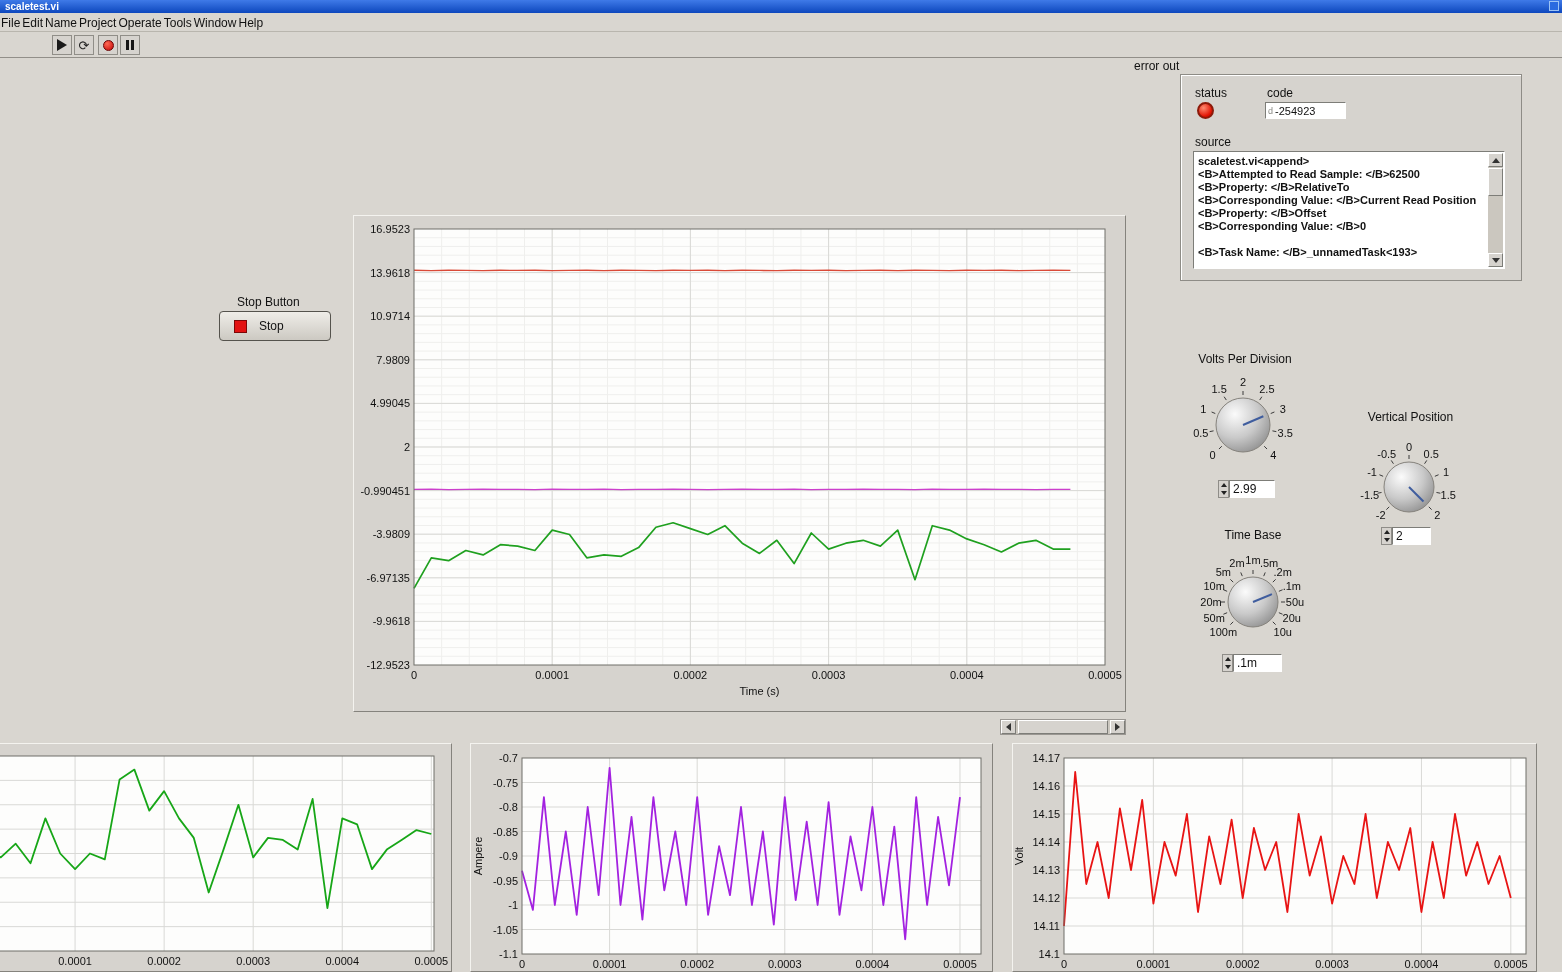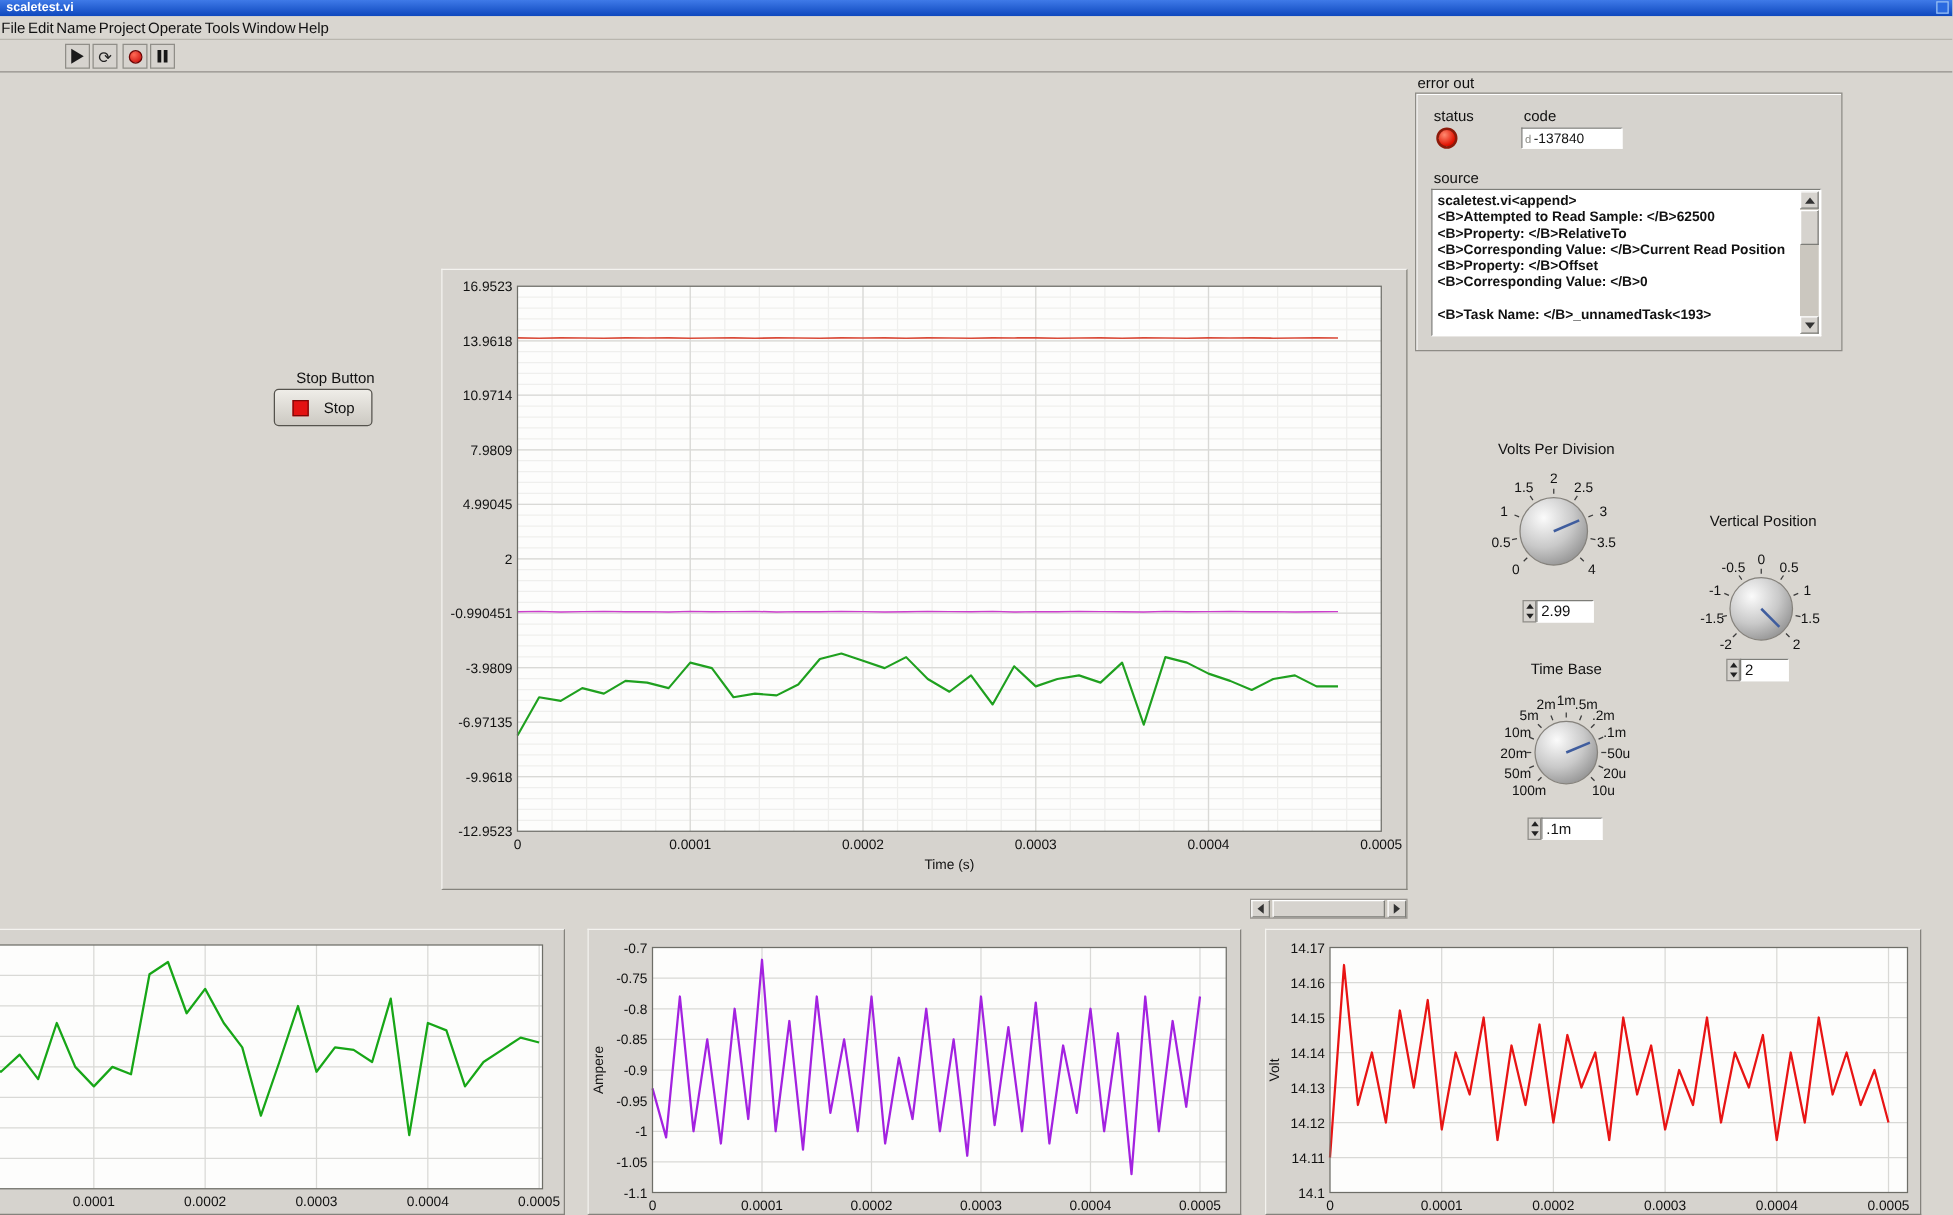--- a/index.html
+++ b/index.html
@@ -26,27 +26,27 @@
   .pause-bars{display:flex;gap:2px;}
   .pause-bars i{display:block;width:3px;height:10px;background:#161616;}
 
   
   .chart-panel{position:absolute;background:#d6d3ce;border:1px solid;border-color:#f4f3ef #85837d #85837d #f4f3ef;}
   .chart-svg{position:absolute;left:0;top:0;overflow:visible;}
   .tick{font:11px "Liberation Sans",sans-serif;fill:#111;}
 
   
   .panel-label{position:absolute;font-size:12px;}
-  .stop-btn{position:absolute;left:219px;top:311px;width:79px;height:30px;border:1px solid #55534d;border-radius:4px;
+  .stop-btn{position:absolute;left:219px;top:311px;width:112px;height:30px;border:1px solid #55534d;border-radius:4px;
     background:linear-gradient(#efede8,#ccc9c2);display:flex;align-items:center;cursor:pointer;}
   .stop-square{width:13px;height:13px;margin-left:14px;background:#e31212;border:1px solid #7c0707;}
   .stop-text{font-size:12px;margin-left:12px;}
 
   
-  .error-cluster{position:absolute;left:1132px;top:74px;width:342px;height:207px;border:1px solid #8e8c86;
+  .error-cluster{position:absolute;left:1180px;top:74px;width:342px;height:207px;border:1px solid #8e8c86;
     box-shadow:inset 1px 1px 0 #ffffff;background:#d6d3ce;}
   .ec-label{position:absolute;left:1134px;top:59px;font-size:12px;}
   .ec-inner-label{position:absolute;font-size:12px;}
   .led{position:absolute;left:16px;top:27px;width:17px;height:17px;border-radius:50%;
     background:radial-gradient(circle at 35% 30%,#ff8a70,#e01000 70%);border:2px solid #8c1a0a;}
   .code-box{position:absolute;left:84px;top:27px;width:81px;height:17px;background:#fff;
     border:1px solid;border-color:#7d7d78 #fff #fff #7d7d78;font-size:11px;display:flex;align-items:center;}
   .radix{color:#8a8a84;font-size:9px;padding:0 2px 0 2px;}
   .source-box{position:absolute;left:12px;top:76px;width:312px;height:118px;background:#fff;
     border:1px solid;border-color:#7d7d78 #fff #fff #7d7d78;overflow:hidden;}
@@ -111,21 +111,21 @@
   <span class="stop-text">Stop</span>
 </div>
 
 <div class="ec-label" style="position: absolute; left: 1134px; top: 59px; font-size: 12px;">error out</div>
 <div class="error-cluster">
   <div class="ec-inner-label" style="left:14px;top:11px">status</div>
   <div class="led"></div>
   <div class="ec-inner-label" style="left:86px;top:11px">code</div>
   <div class="code-box">
     <span class="radix">d</span>
-    <span>-137840</span>
+    <span>-254923</span>
   </div>
   <div class="ec-inner-label" style="left:14px;top:60px">source</div>
   <div class="source-box">
     <div class="source-text">scaletest.vi&lt;append&gt;
 &lt;B&gt;Attempted to Read Sample: &lt;/B&gt;62500
 &lt;B&gt;Property: &lt;/B&gt;RelativeTo
 &lt;B&gt;Corresponding Value: &lt;/B&gt;Current Read Position
 &lt;B&gt;Property: &lt;/B&gt;Offset
 &lt;B&gt;Corresponding Value: &lt;/B&gt;0
 

